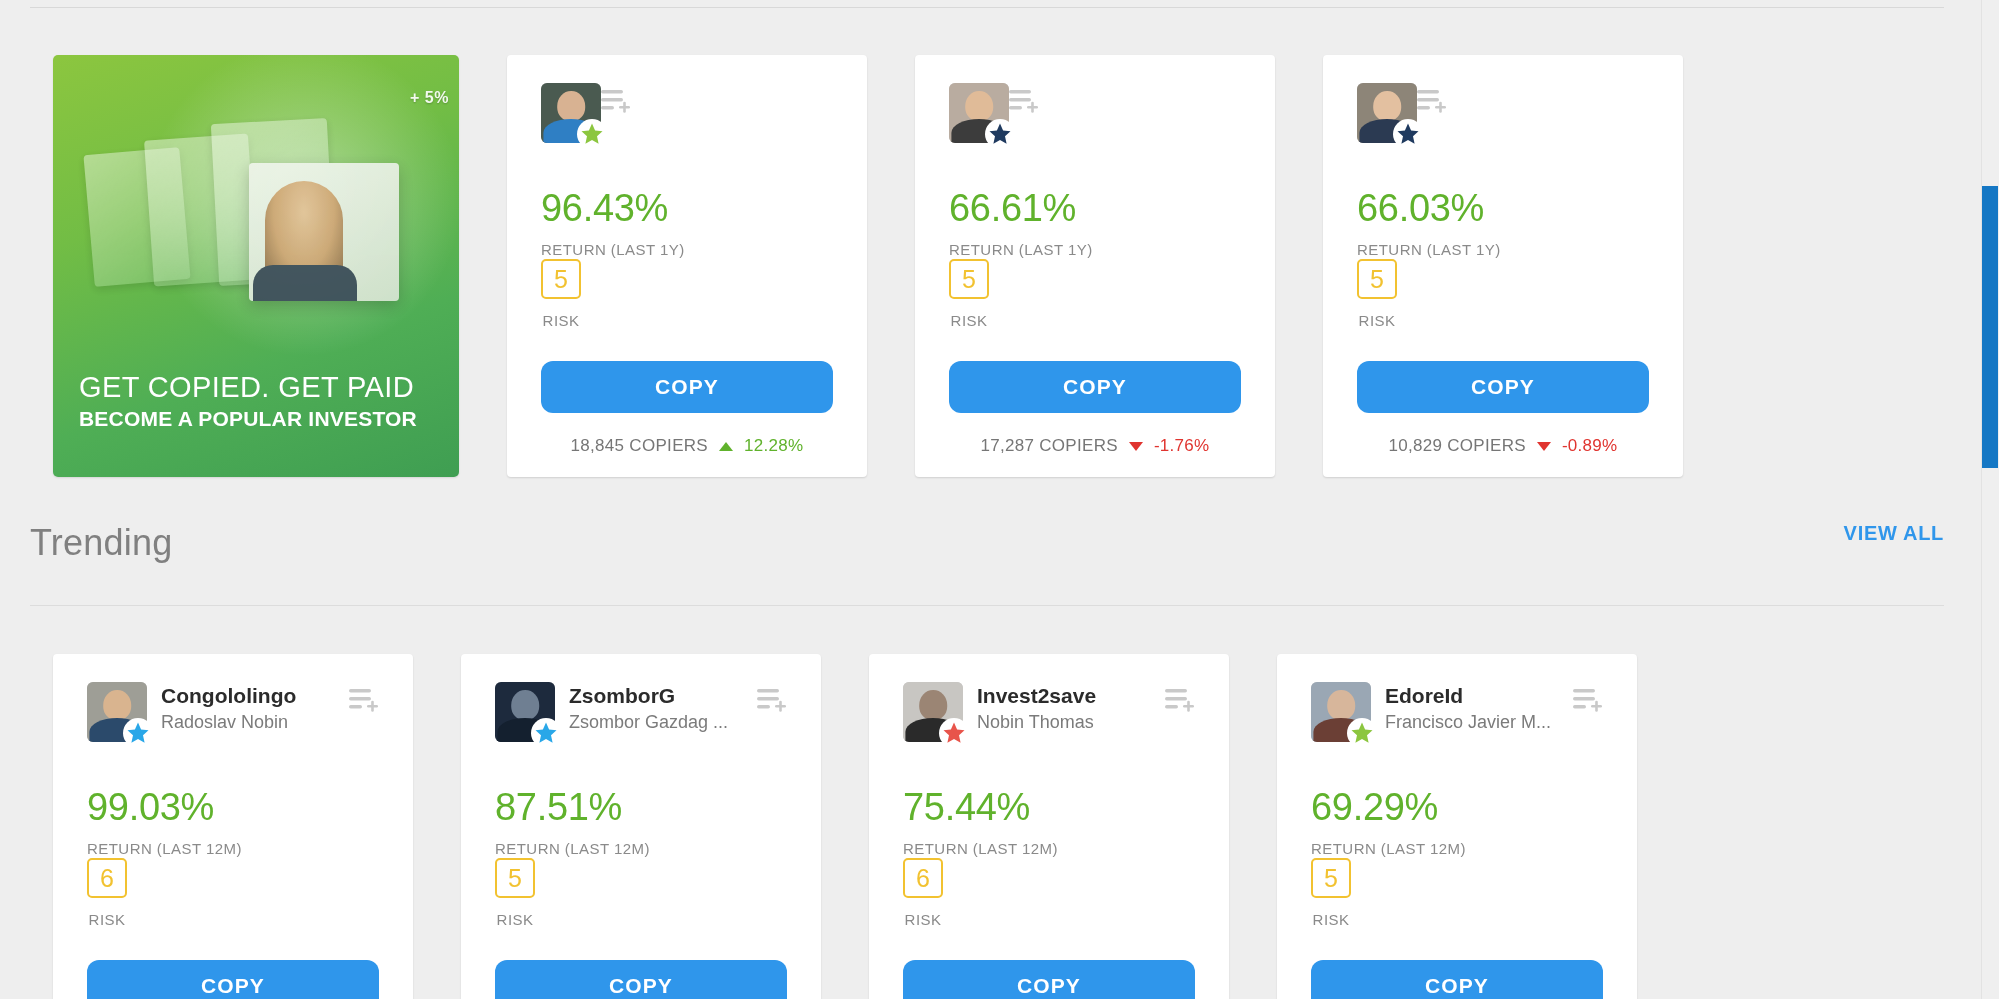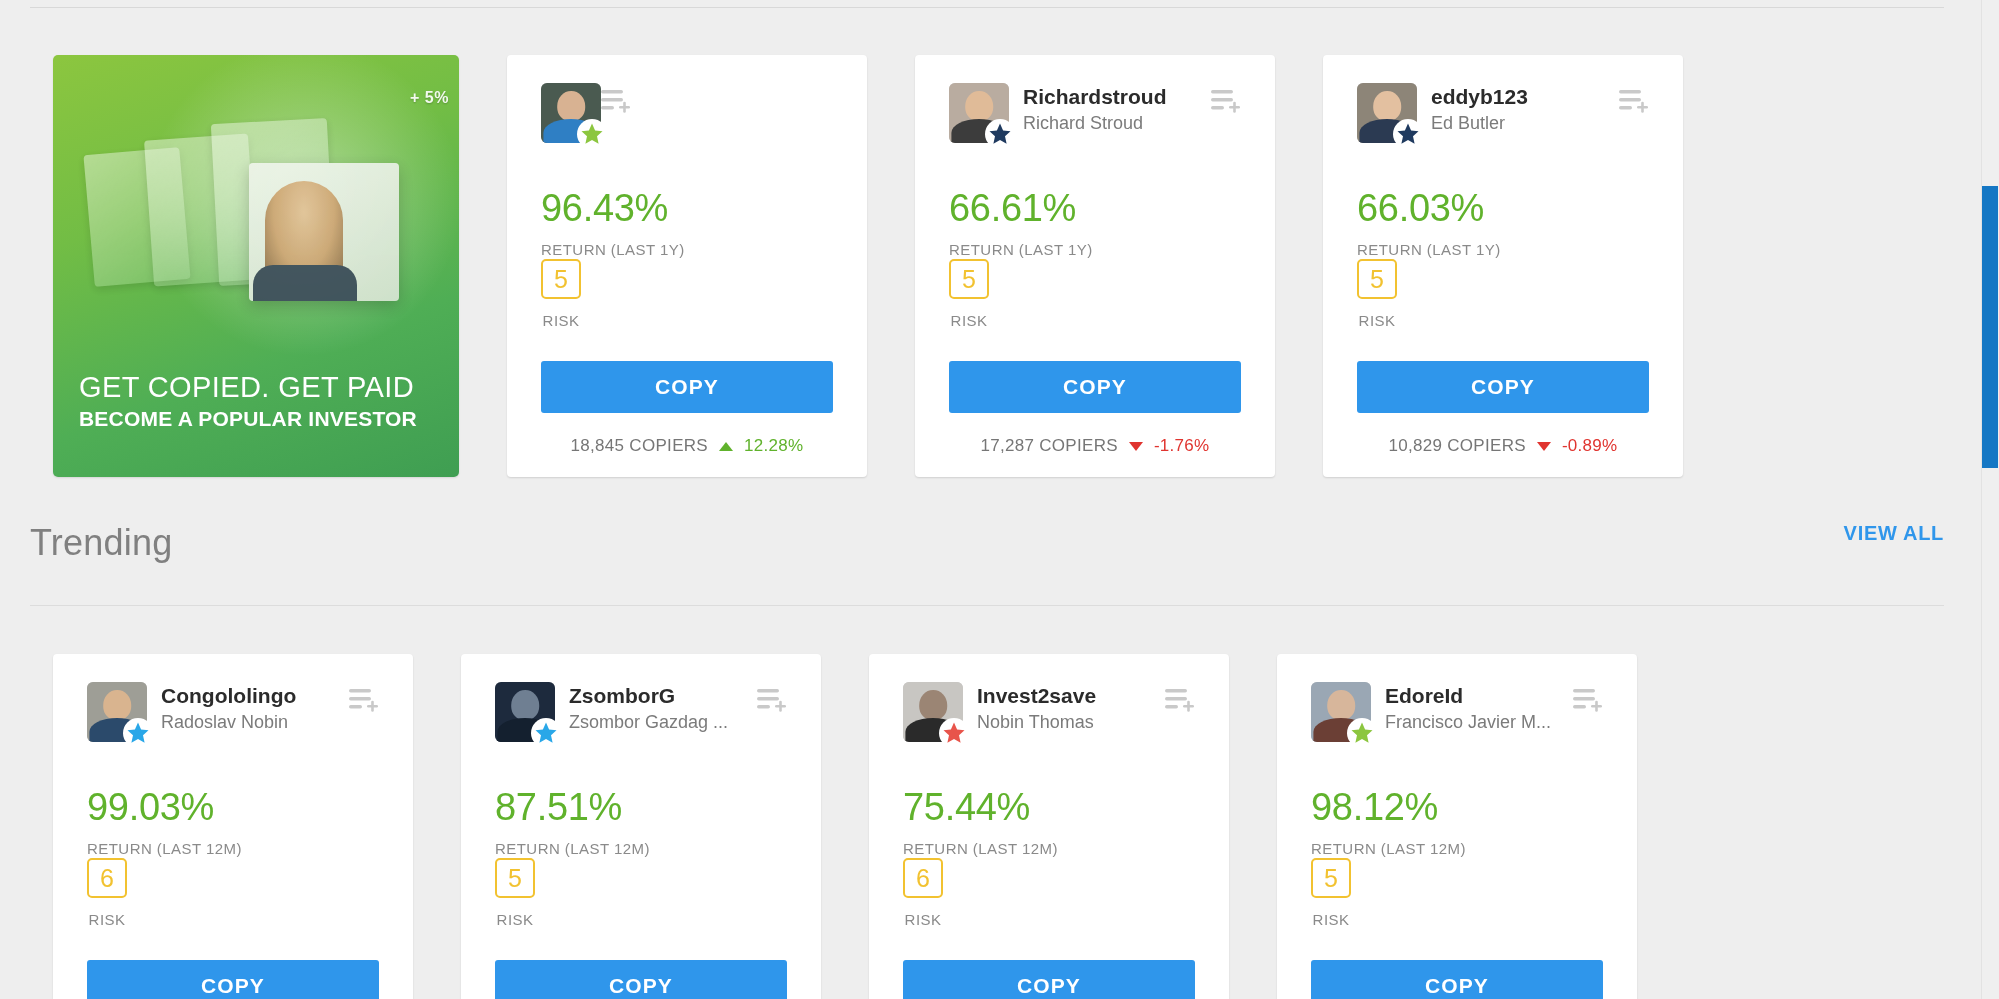--- a/index.html
+++ b/index.html
@@ -270,21 +270,21 @@
   }
 
   
   .copy-btn {
     display: block;
     width: 100%;
     height: 52px;
     margin-top: 32px;
     background: #2f96eb;
     border: none;
-    border-radius: 3px;
+    border-radius: 12px;
     color: #ffffff;
     font-family: "Liberation Sans", sans-serif;
     font-size: 21px;
     font-weight: 700;
     letter-spacing: 1.1px;
     cursor: pointer;
   }
 
   
   .copiers {
@@ -424,24 +424,20 @@
                 <div class="bg" style="background:#b9aca0"></div>
                 <div class="head" style="background:#e0bb98"></div>
                 <div class="torso" style="background:#3c3c3c"></div>
               </div>
               <span class="star">
                 <svg viewBox="0 0 24 24" aria-hidden="true">
                   <path fill="#1f3a5f" d="M12 1.6l3.1 6.9 7.4.8-5.5 5 1.6 7.4L12 17.9 5.4 21.7 7 14.3 1.5 9.3l7.4-.8z"></path>
                 </svg>
               </span>
             </div>
-            <div class="names">
-              <div class="uname">Richardstroud</div>
-              <div class="fname">Richard Stroud</div>
-            </div>
             <button class="watch-btn">
               <svg viewBox="0 0 30 28" aria-hidden="true">
                 <rect x="0" y="3" width="22" height="3.4" rx="1.7" fill="#c9c9c9"></rect>
                 <rect x="0" y="11" width="22" height="3.4" rx="1.7" fill="#c9c9c9"></rect>
                 <rect x="0" y="19" width="13" height="3.4" rx="1.7" fill="#c9c9c9"></rect>
                 <rect x="18" y="19" width="11" height="2.6" rx="1.3" fill="#c9c9c9"></rect>
                 <rect x="22.2" y="14.8" width="2.6" height="11" rx="1.3" fill="#c9c9c9"></rect>
               </svg>
             </button>
           </div>
@@ -467,24 +463,20 @@
               <div class="avatar">
                 <div class="bg" style="background:#8d8578"></div>
                 <div class="head" style="background:#e3c0a0"></div>
                 <div class="torso" style="background:#2b3a52"></div>
               </div>
               <span class="star">
                 <svg viewBox="0 0 24 24" aria-hidden="true">
                   <path fill="#1f3a5f" d="M12 1.6l3.1 6.9 7.4.8-5.5 5 1.6 7.4L12 17.9 5.4 21.7 7 14.3 1.5 9.3l7.4-.8z"></path>
                 </svg>
               </span>
-            </div>
-            <div class="names">
-              <div class="uname">eddyb123</div>
-              <div class="fname">Ed Butler</div>
             </div>
             <button class="watch-btn">
               <svg viewBox="0 0 30 28" aria-hidden="true">
                 <rect x="0" y="3" width="22" height="3.4" rx="1.7" fill="#c9c9c9"></rect>
                 <rect x="0" y="11" width="22" height="3.4" rx="1.7" fill="#c9c9c9"></rect>
                 <rect x="0" y="19" width="13" height="3.4" rx="1.7" fill="#c9c9c9"></rect>
                 <rect x="18" y="19" width="11" height="2.6" rx="1.3" fill="#c9c9c9"></rect>
                 <rect x="22.2" y="14.8" width="2.6" height="11" rx="1.3" fill="#c9c9c9"></rect>
               </svg>
             </button>
@@ -654,21 +646,21 @@
                 <rect x="0" y="3" width="22" height="3.4" rx="1.7" fill="#c9c9c9"></rect>
                 <rect x="0" y="11" width="22" height="3.4" rx="1.7" fill="#c9c9c9"></rect>
                 <rect x="0" y="19" width="13" height="3.4" rx="1.7" fill="#c9c9c9"></rect>
                 <rect x="18" y="19" width="11" height="2.6" rx="1.3" fill="#c9c9c9"></rect>
                 <rect x="22.2" y="14.8" width="2.6" height="11" rx="1.3" fill="#c9c9c9"></rect>
               </svg>
             </button>
           </div>
           <div class="stats">
             <div class="stat-return">
-              <div class="ret-val">98.12%</div>
+              <div class="ret-val">69.29%</div>
               <div class="ret-lbl">RETURN (LAST 12M)</div>
             </div>
             <div class="stat-risk">
               <div class="risk-box">5</div>
               <div class="risk-lbl">RISK</div>
             </div>
           </div>
           <button class="copy-btn">COPY</button>
         </div></div>
   </div>

